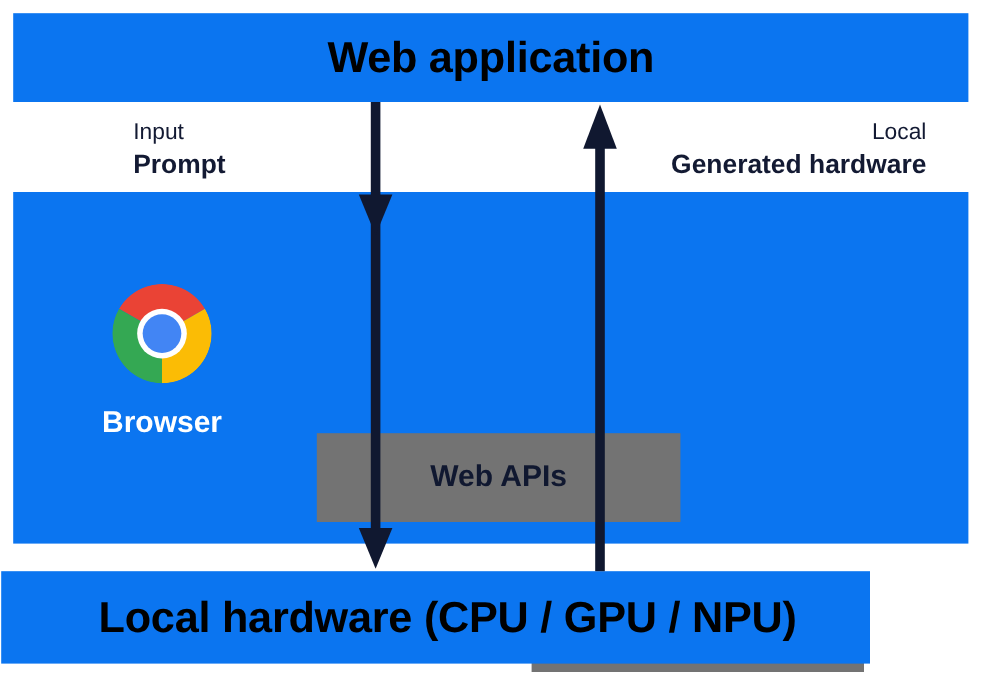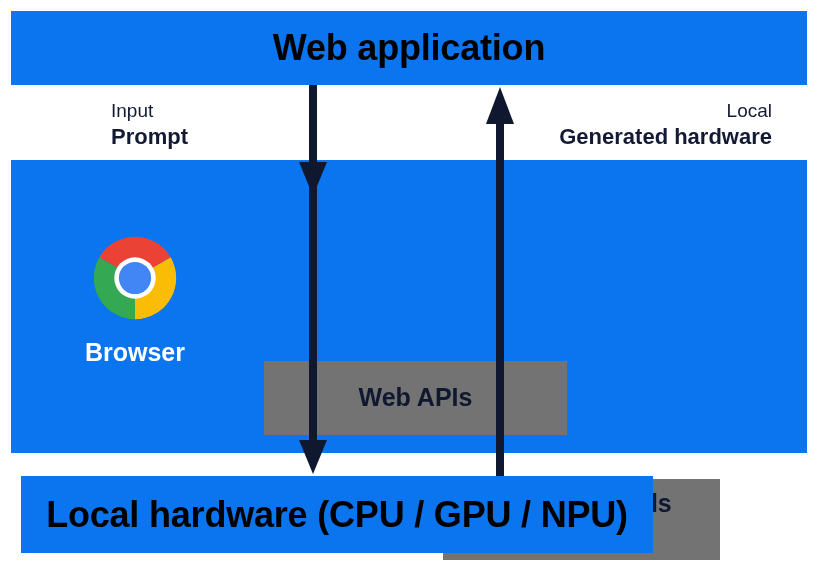--- a/index.html
+++ b/index.html
@@ -42,24 +42,25 @@
     height: 74px;
   }
   #bar-browser {
     left: 11px;
     top: 160px;
     width: 796px;
     height: 293px;
     display: block;
   }
   #bar-local-hardware {
-    left: 21px;
+    left: 1px;
     top: 476px;
-    width: 632px;
+    width: 704px;
     height: 77px;
+    padding-left: 20px;
   }
 
   
   .annotation {
     position: absolute;
     color: #131a33;
     line-height: 1.28;
   }
   .annotation .ann-kind {
     font-size: 19px;

